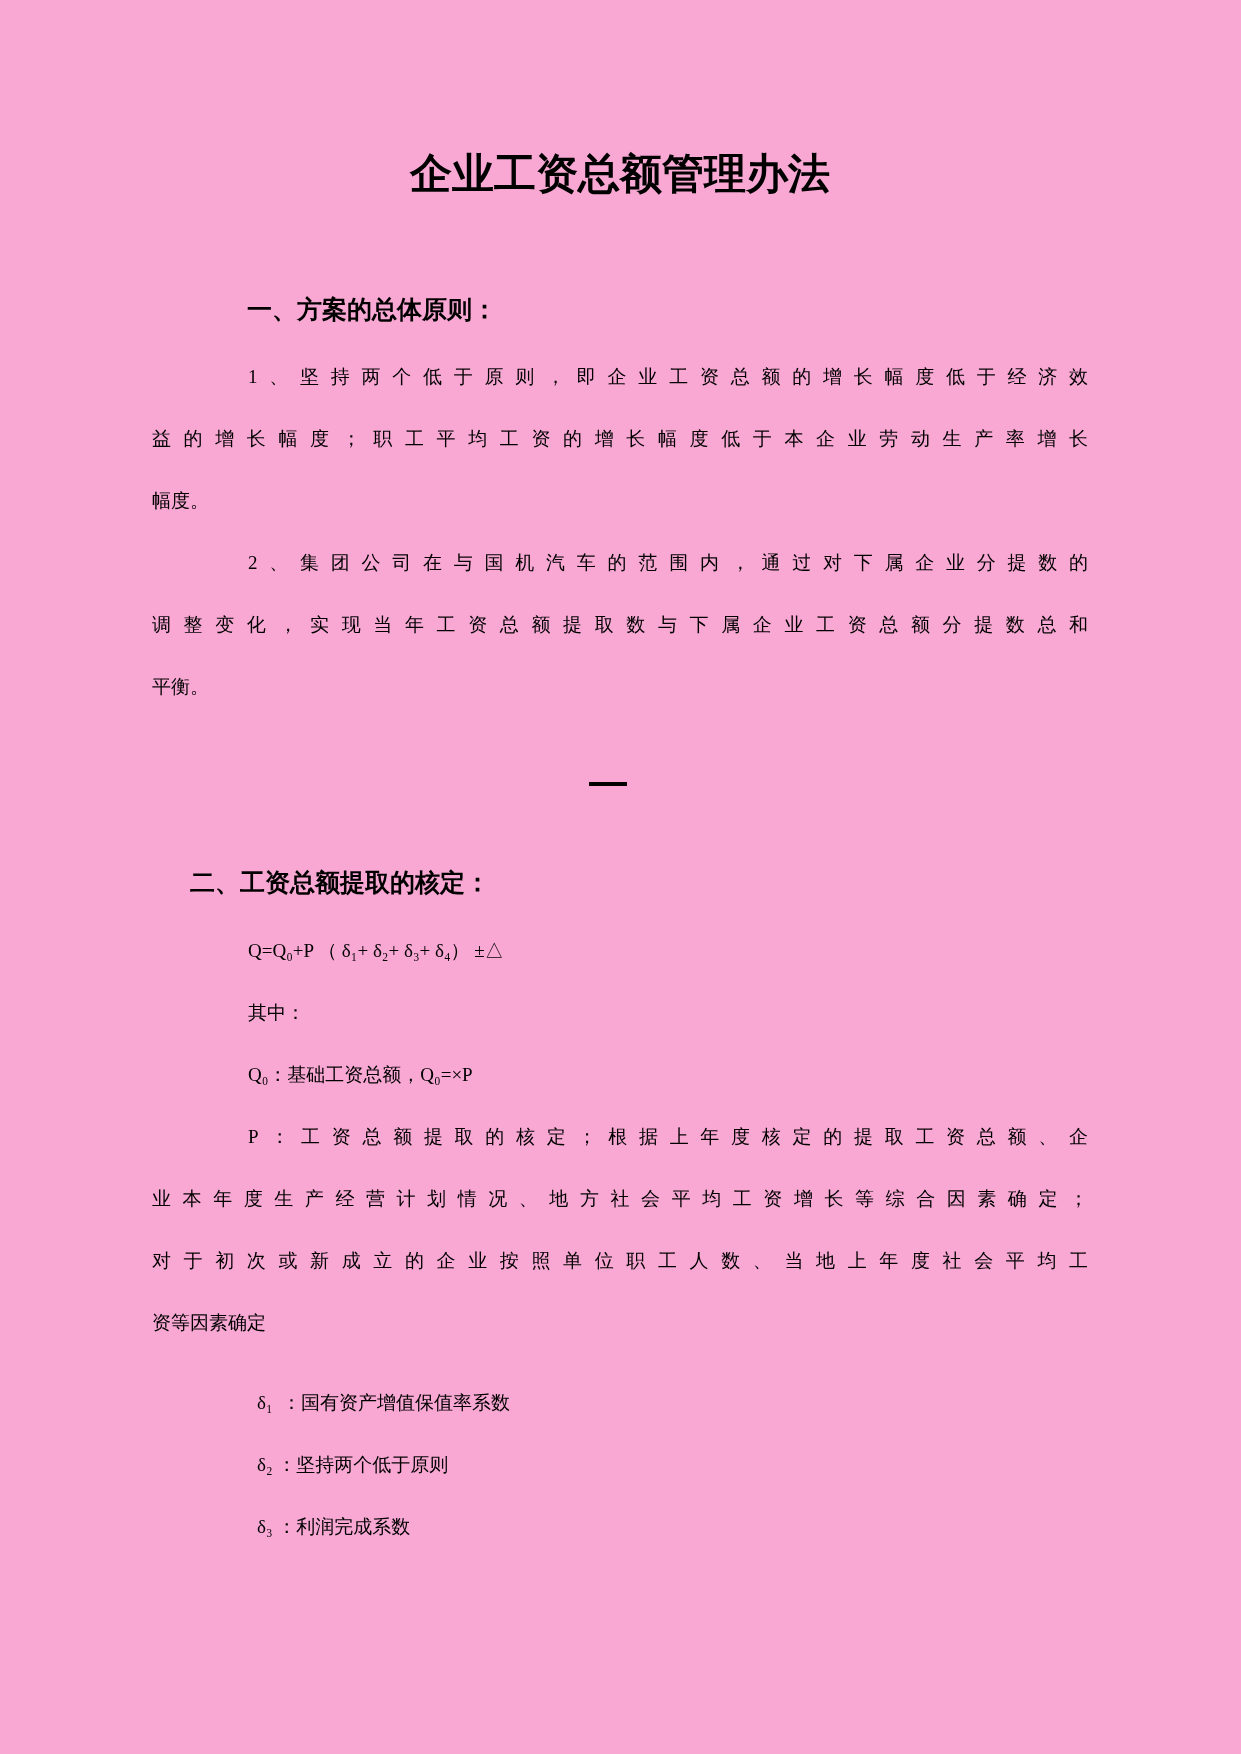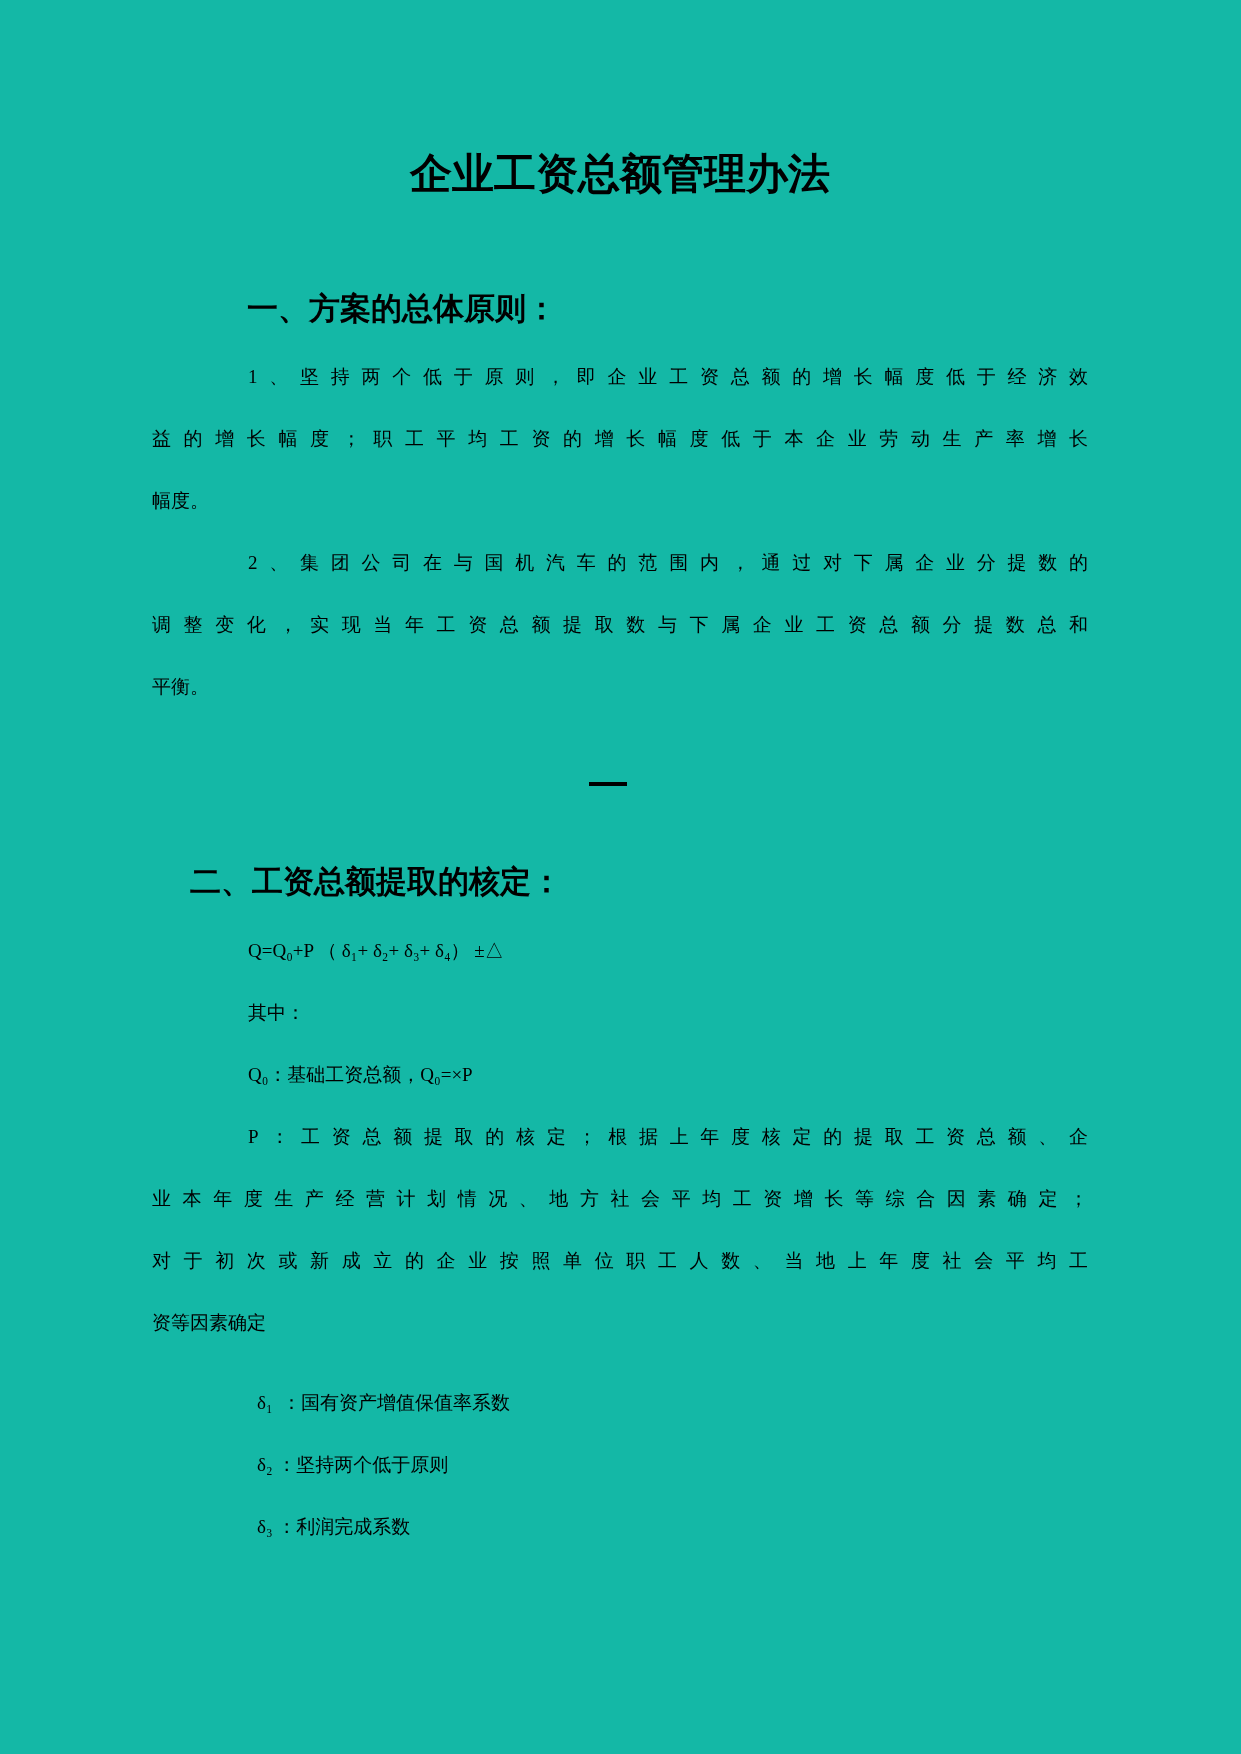--- a/index.html
+++ b/index.html
@@ -1,20 +1,20 @@
 <!DOCTYPE html>
 <html><head>
 <meta charset="utf-8">
 <style>
   html, body { margin: 0; padding: 0; background: #ffffff; }
   .page {
     position: relative;
     width: 1241px;
     height: 1754px;
-    background: #14b8a6;
+    background: #f9a8d4;
     color: #000000;
     overflow: hidden;
     font-family: "Liberation Serif", "DejaVu Serif", serif;
   }
   .content {
     position: absolute;
     left: 152px;
     top: 0;
     width: 936px;
   }
@@ -25,21 +25,21 @@
     font-weight: bold;
     font-size: 42px;
     line-height: 56px;
     white-space: nowrap;
   }
   .h1 {
     margin-top: 85px;
     padding-left: 95px;
     font-family: "Liberation Sans", "DejaVu Sans", sans-serif;
     font-weight: bold;
-    font-size: 31px;
+    font-size: 25px;
     line-height: 44px;
     white-space: nowrap;
   }
   .h1-first { margin-top: 85px; }
   .h1-second { margin-top: 16px; padding-left: 38px; }
   .t-line {
     font-size: 19px;
     line-height: 62px;
     height: 62px;
   }

